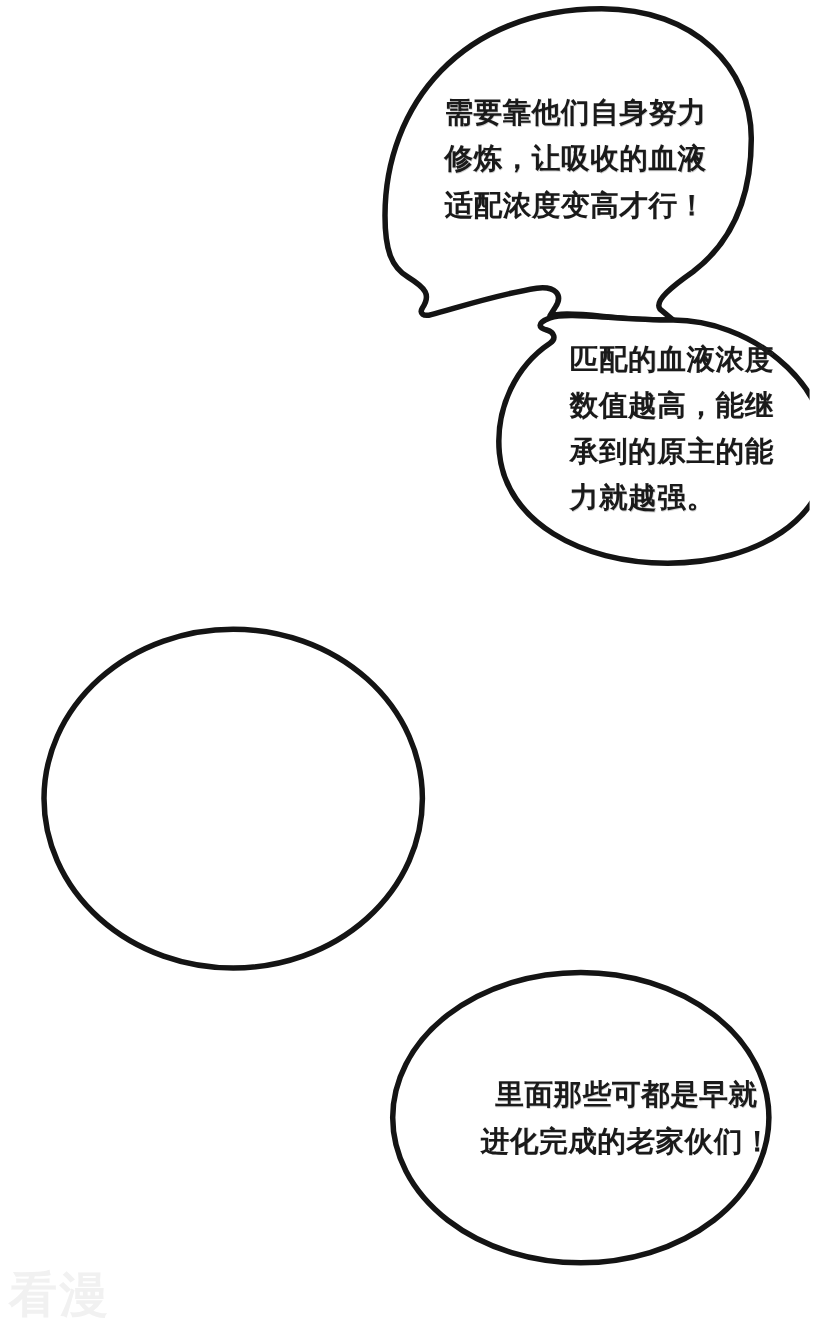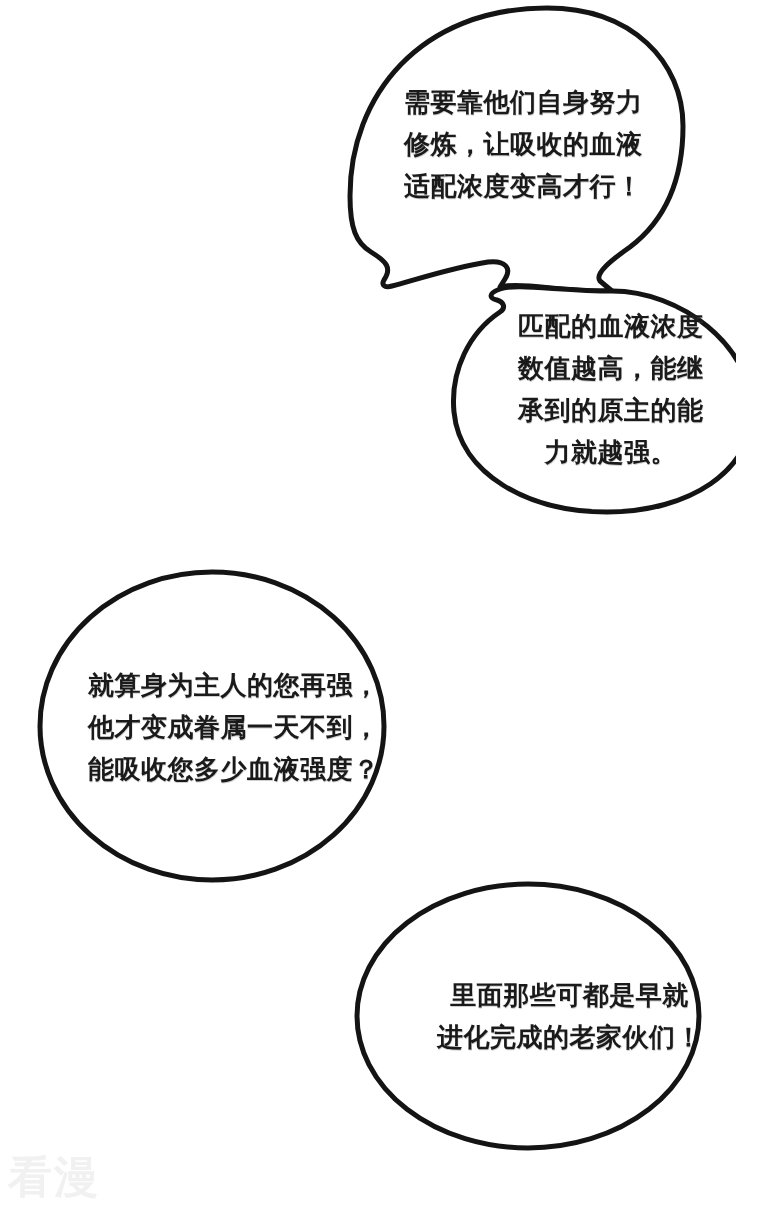--- a/index.html
+++ b/index.html
@@ -36,21 +36,21 @@
     top: 82px;
     font-size: 26px;
     line-height: 42px;
     text-align: left;
   }
   #text-bubble-2 {
     left: 518px;
     top: 306px;
     font-size: 26px;
     line-height: 42px;
-    text-align: center;
+    text-align: left;
   }
   #text-bubble-3 {
     left: 88px;
     top: 665px;
     font-size: 26px;
     line-height: 42px;
     text-align: left;
   }
   #text-bubble-4 {
     left: 420px;
@@ -112,22 +112,19 @@
 
   <div class="bubble-text" id="text-bubble-1">需要靠他们自身努力
 修炼，让吸收的血液
 适配浓度变高才行！</div>
 
   <div class="bubble-text" id="text-bubble-2">匹配的血液浓度
 数值越高，能继
 承到的原主的能
 力就越强。</div>
 
-  <div class="bubble-text" id="text-bubble-3">就算身为主人的您再强，
-他才变成眷属一天不到，
-能吸收您多少血液强度？</div>
 
   <div class="bubble-text" id="text-bubble-4">里面那些可都是早就
 进化完成的老家伙们！</div>
 
   <div id="watermark">看漫</div>
 
 </div>
 
 </body></html>

